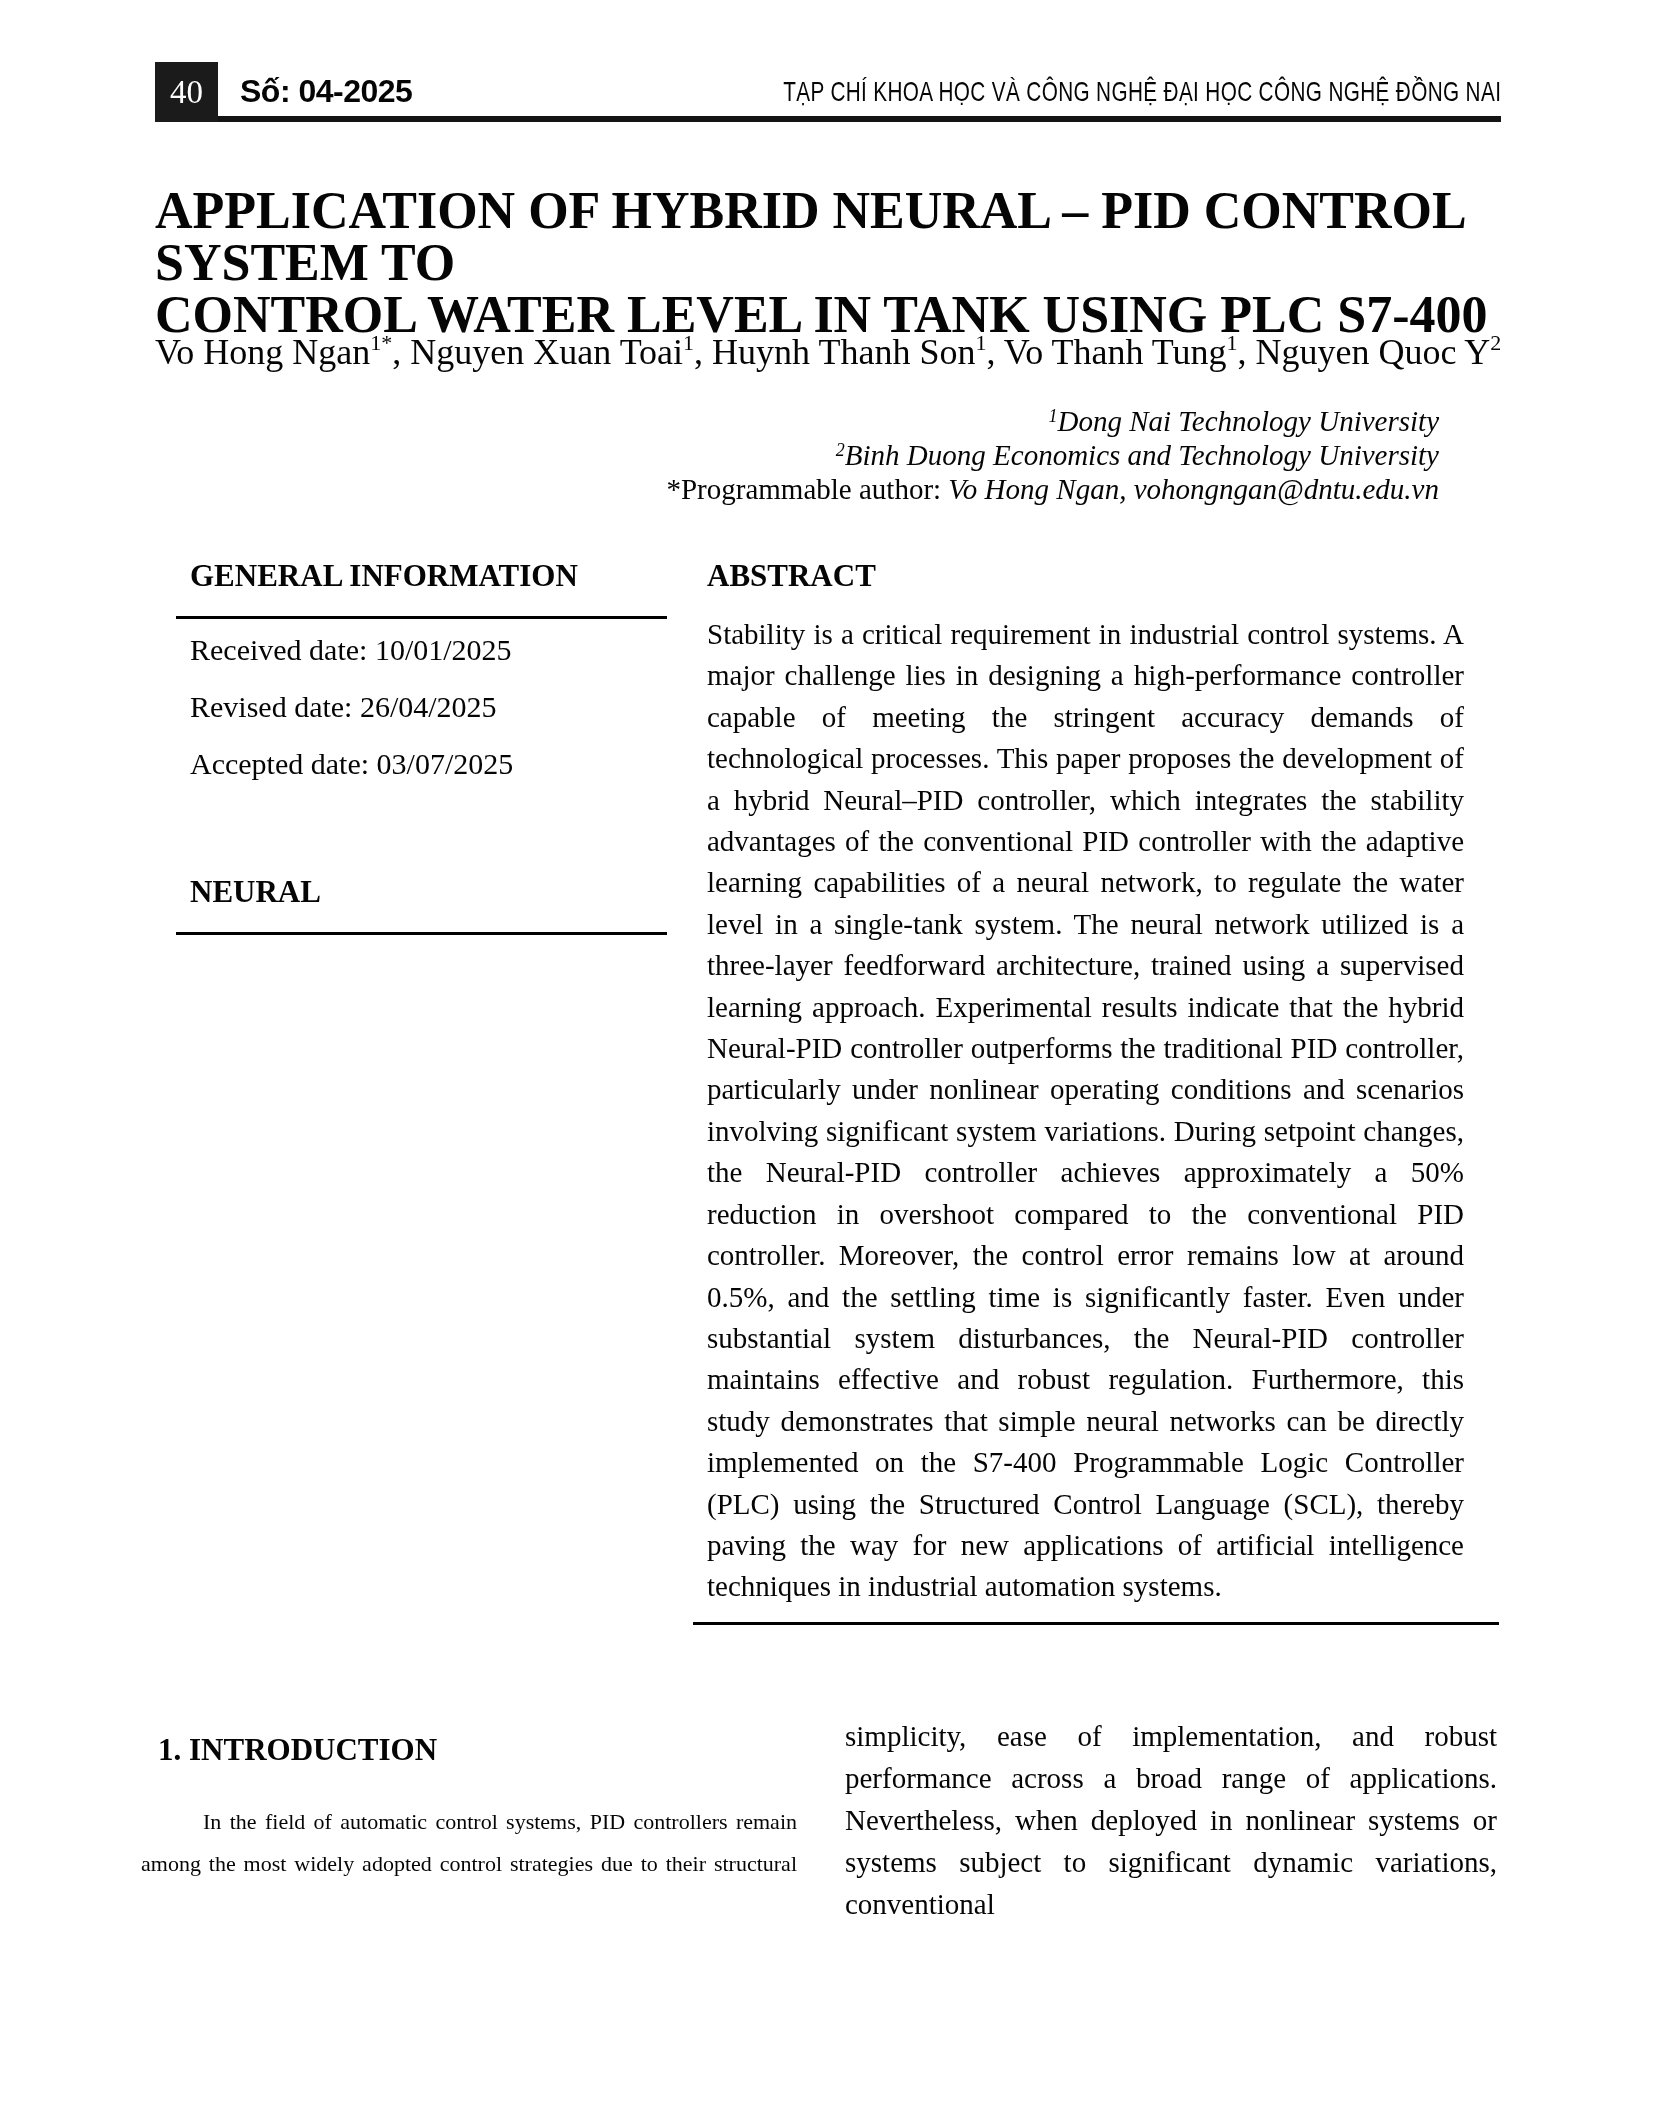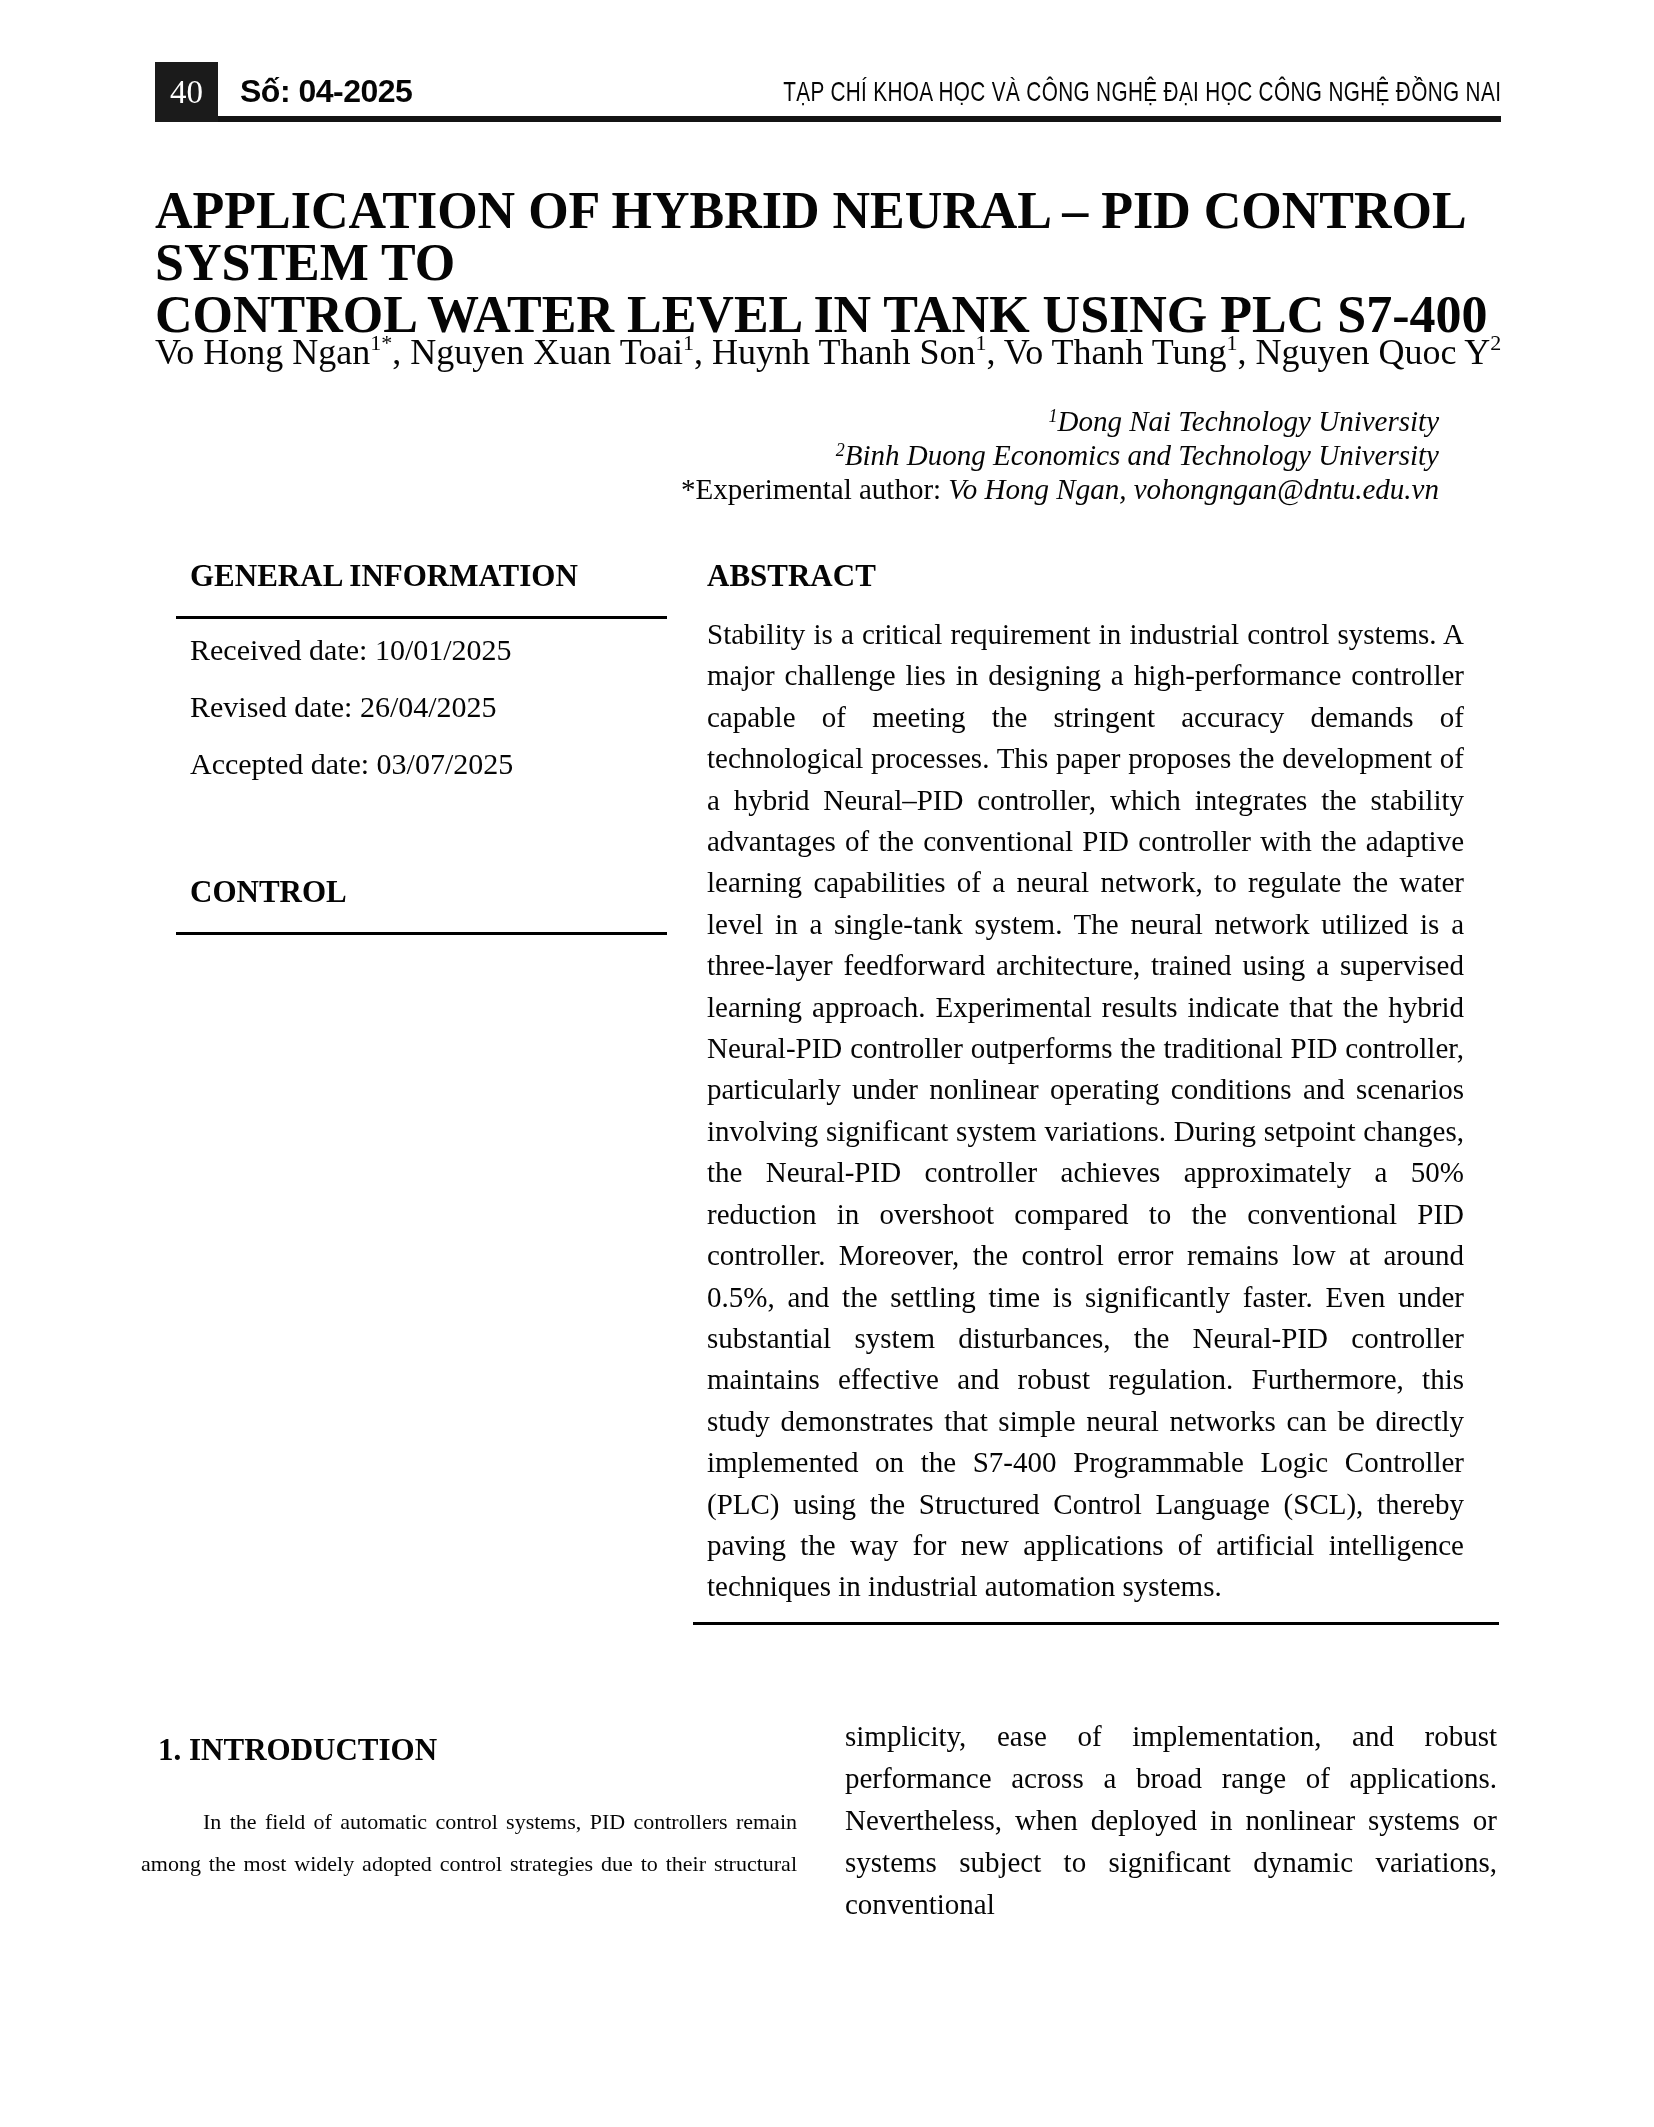--- a/index.html
+++ b/index.html
@@ -124,32 +124,32 @@
     <div>CONTROL WATER LEVEL IN TANK USING PLC S7-400</div>
   </h1>
 
   <div class="authors-line">
     <span><span>Vo Hong Ngan</span><span class="sup">1*</span></span><span><span>, Nguyen Xuan Toai</span><span class="sup">1</span></span><span><span>, Huynh Thanh Son</span><span class="sup">1</span></span><span><span>, Vo Thanh Tung</span><span class="sup">1</span></span><span><span>, Nguyen Quoc Y</span><span class="sup">2</span></span>
   </div>
 
   <div class="affiliations">
     <div><span class="affil-sup it">1</span><span class="it">Dong Nai Technology University</span></div>
     <div><span class="affil-sup it">2</span><span class="it">Binh Duong Economics and Technology University</span></div>
-    <div><span>*Experimental author: </span><span class="it">Vo Hong Ngan, vohongngan@dntu.edu.vn</span></div>
+    <div><span>*Programmable author: </span><span class="it">Vo Hong Ngan, vohongngan@dntu.edu.vn</span></div>
   </div>
 
   <section class="info-col">
     <h2 class="sec-heading">GENERAL INFORMATION</h2>
     <div class="sec-rule"></div>
     <div class="dates">
       <p>Received date: 10/01/2025</p>
       <p>Revised date: 26/04/2025</p>
       <p>Accepted date: 03/07/2025</p>
     </div>
-    <h2 class="sec-heading kw-heading">CONTROL</h2>
+    <h2 class="sec-heading kw-heading">NEURAL</h2>
     <div class="sec-rule"></div>
   </section>
 
   <section class="abstract-col">
     <h2 class="sec-heading">ABSTRACT</h2>
     <p class="abstract-text">Stability is a critical requirement in industrial control systems. A major challenge lies in designing a high-performance controller capable of meeting the stringent accuracy demands of technological processes. This paper proposes the development of a hybrid Neural–PID controller, which integrates the stability advantages of the conventional PID controller with the adaptive learning capabilities of a neural network, to regulate the water level in a single-tank system. The neural network utilized is a three-layer feedforward architecture, trained using a supervised learning approach. Experimental results indicate that the hybrid Neural-PID controller outperforms the traditional PID controller, particularly under nonlinear operating conditions and scenarios involving significant system variations. During setpoint changes, the Neural-PID controller achieves approximately a 50% reduction in overshoot compared to the conventional PID controller. Moreover, the control error remains low at around 0.5%, and the settling time is significantly faster. Even under substantial system disturbances, the Neural-PID controller maintains effective and robust regulation. Furthermore, this study demonstrates that simple neural networks can be directly implemented on the S7-400 Programmable Logic Controller (PLC) using the Structured Control Language (SCL), thereby paving the way for new applications of artificial intelligence techniques in industrial automation systems.</p>
     <div class="abstract-divider"></div>
   </section>
 
   <h2 class="intro-heading">1. INTRODUCTION</h2>

